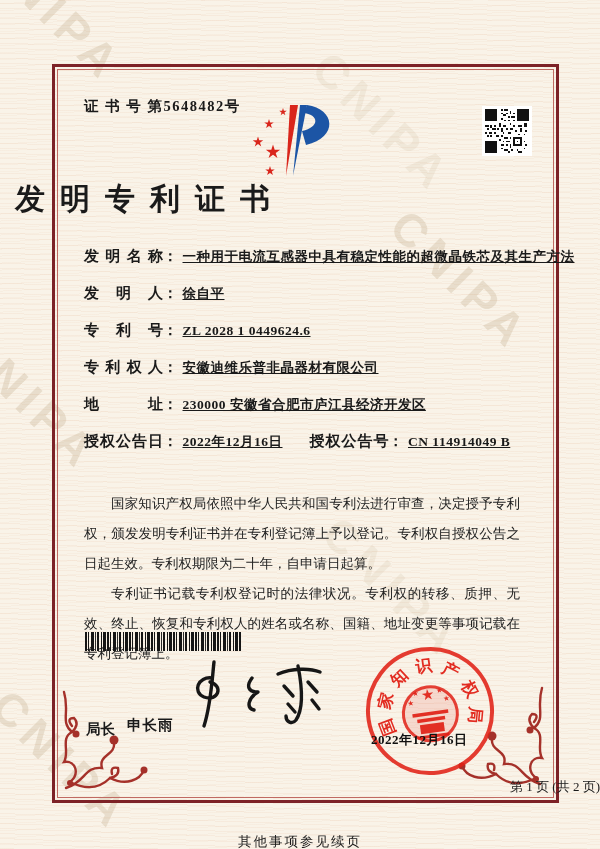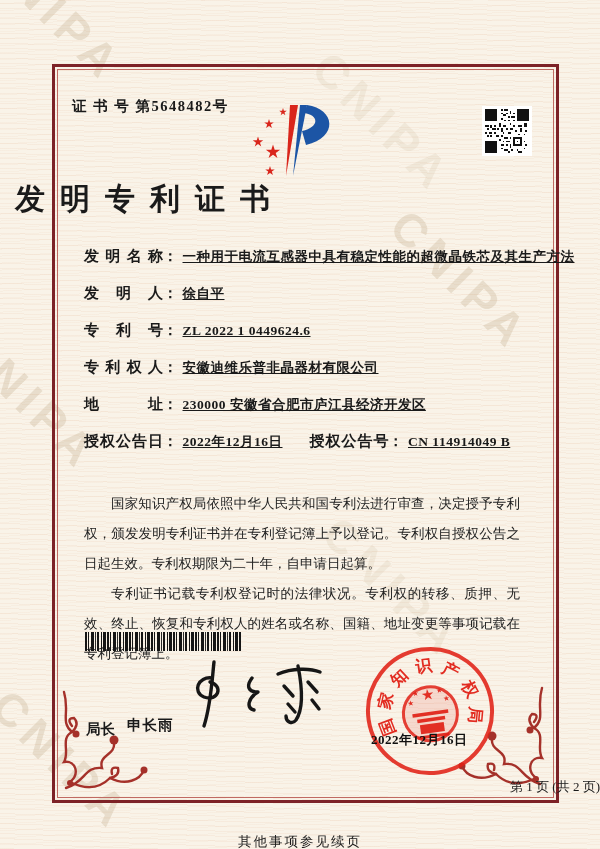--- a/index.html
+++ b/index.html
@@ -23,21 +23,21 @@
   .wm.light{color:rgba(193,172,140,.16);}
   
   .frame{
     position:absolute;left:52px;top:64px;width:501px;height:733px;
     border:3px solid #7d2227;z-index:2;
   }
   .frame::after{content:"";position:absolute;inset:2px;border:1px solid #c06a62;}
   .flourish{position:absolute;z-index:3;}
   .flourish.br{transform:scaleX(-1);}
   
-  .cert-no{position:absolute;left:72px;top:97px;font-size:14.5px;font-weight:bold;letter-spacing:1.5px;z-index:4;text-align:right;}
+  .cert-no{position:absolute;left:84px;top:97px;font-size:14.5px;font-weight:bold;letter-spacing:1.5px;z-index:4;text-align:right;}
   .logo{position:absolute;left:249px;top:102px;z-index:4;}
   .qr{position:absolute;left:482px;top:106px;width:50px;height:50px;background:#fff;padding:3px;box-sizing:border-box;z-index:4;}
   .title{
     position:absolute;left:0;top:179px;width:100%;text-align:left;
     font-size:30px;font-weight:bold;letter-spacing:15px;text-indent:15px;z-index:4;
   }
   
   .fields{position:absolute;left:84px;top:247px;width:462px;z-index:4;}
   .frow{height:37px;font-size:13.5px;font-weight:bold;white-space:nowrap;}
   .flabel{display:inline-block;width:79px;text-align:justify;text-align-last:justify;font-size:15px;vertical-align:top;}
@@ -231,21 +231,21 @@
   <div class="title">发明专利证书</div>
 
   <div class="fields">
     <div class="frow">
       <span class="flabel">发明名称</span><span class="fcolon">：</span><span class="fvalue">一种用于电流互感器中具有稳定性能的超微晶铁芯及其生产方法</span>
     </div>
     <div class="frow">
       <span class="flabel">发明人</span><span class="fcolon">：</span><span class="fvalue">徐自平</span>
     </div>
     <div class="frow">
-      <span class="flabel">专利号</span><span class="fcolon">：</span><span class="fvalue">ZL 2022 1 0449624.6</span>
+      <span class="flabel">专利号</span><span class="fcolon">：</span><span class="fvalue">ZL 2028 1 0449624.6</span>
     </div>
     <div class="frow">
       <span class="flabel">专利权人</span><span class="fcolon">：</span><span class="fvalue">安徽迪维乐普非晶器材有限公司</span>
     </div>
     <div class="frow">
       <span class="flabel">地址</span><span class="fcolon">：</span><span class="fvalue">230000 安徽省合肥市庐江县经济开发区</span>
     </div>
     <div class="frow">
       <span class="flabel">授权公告日</span><span class="fcolon">：</span><span class="fvalue">2022年12月16日</span><span class="flabel pair2">授权公告号</span><span class="fcolon">：</span><span class="fvalue">CN 114914049 B</span>
     </div>

